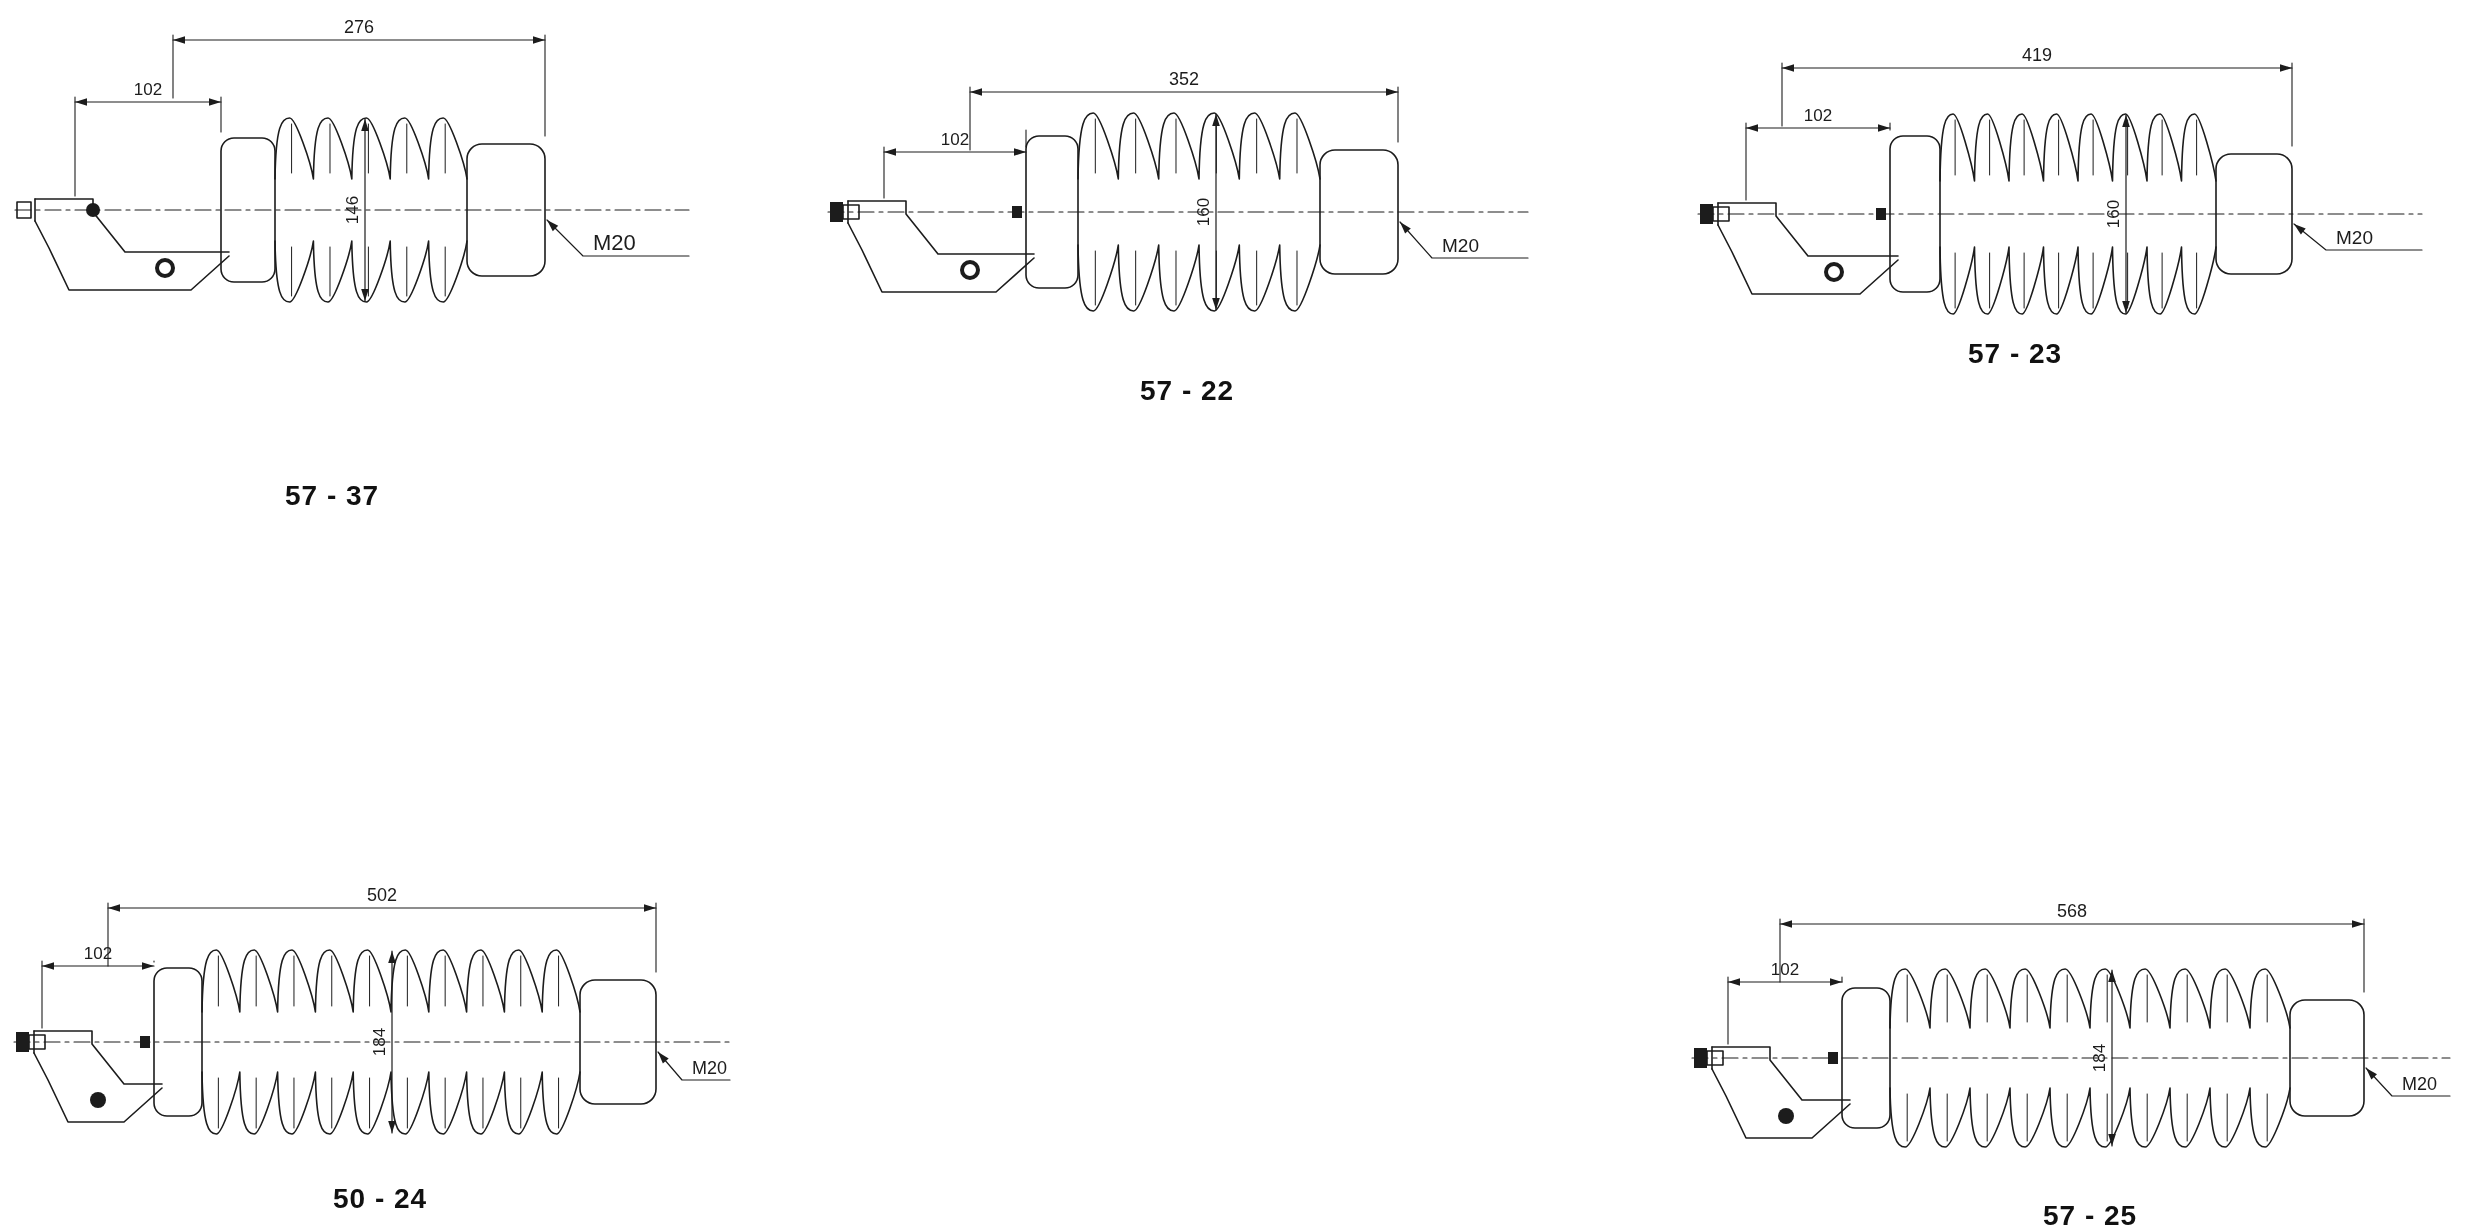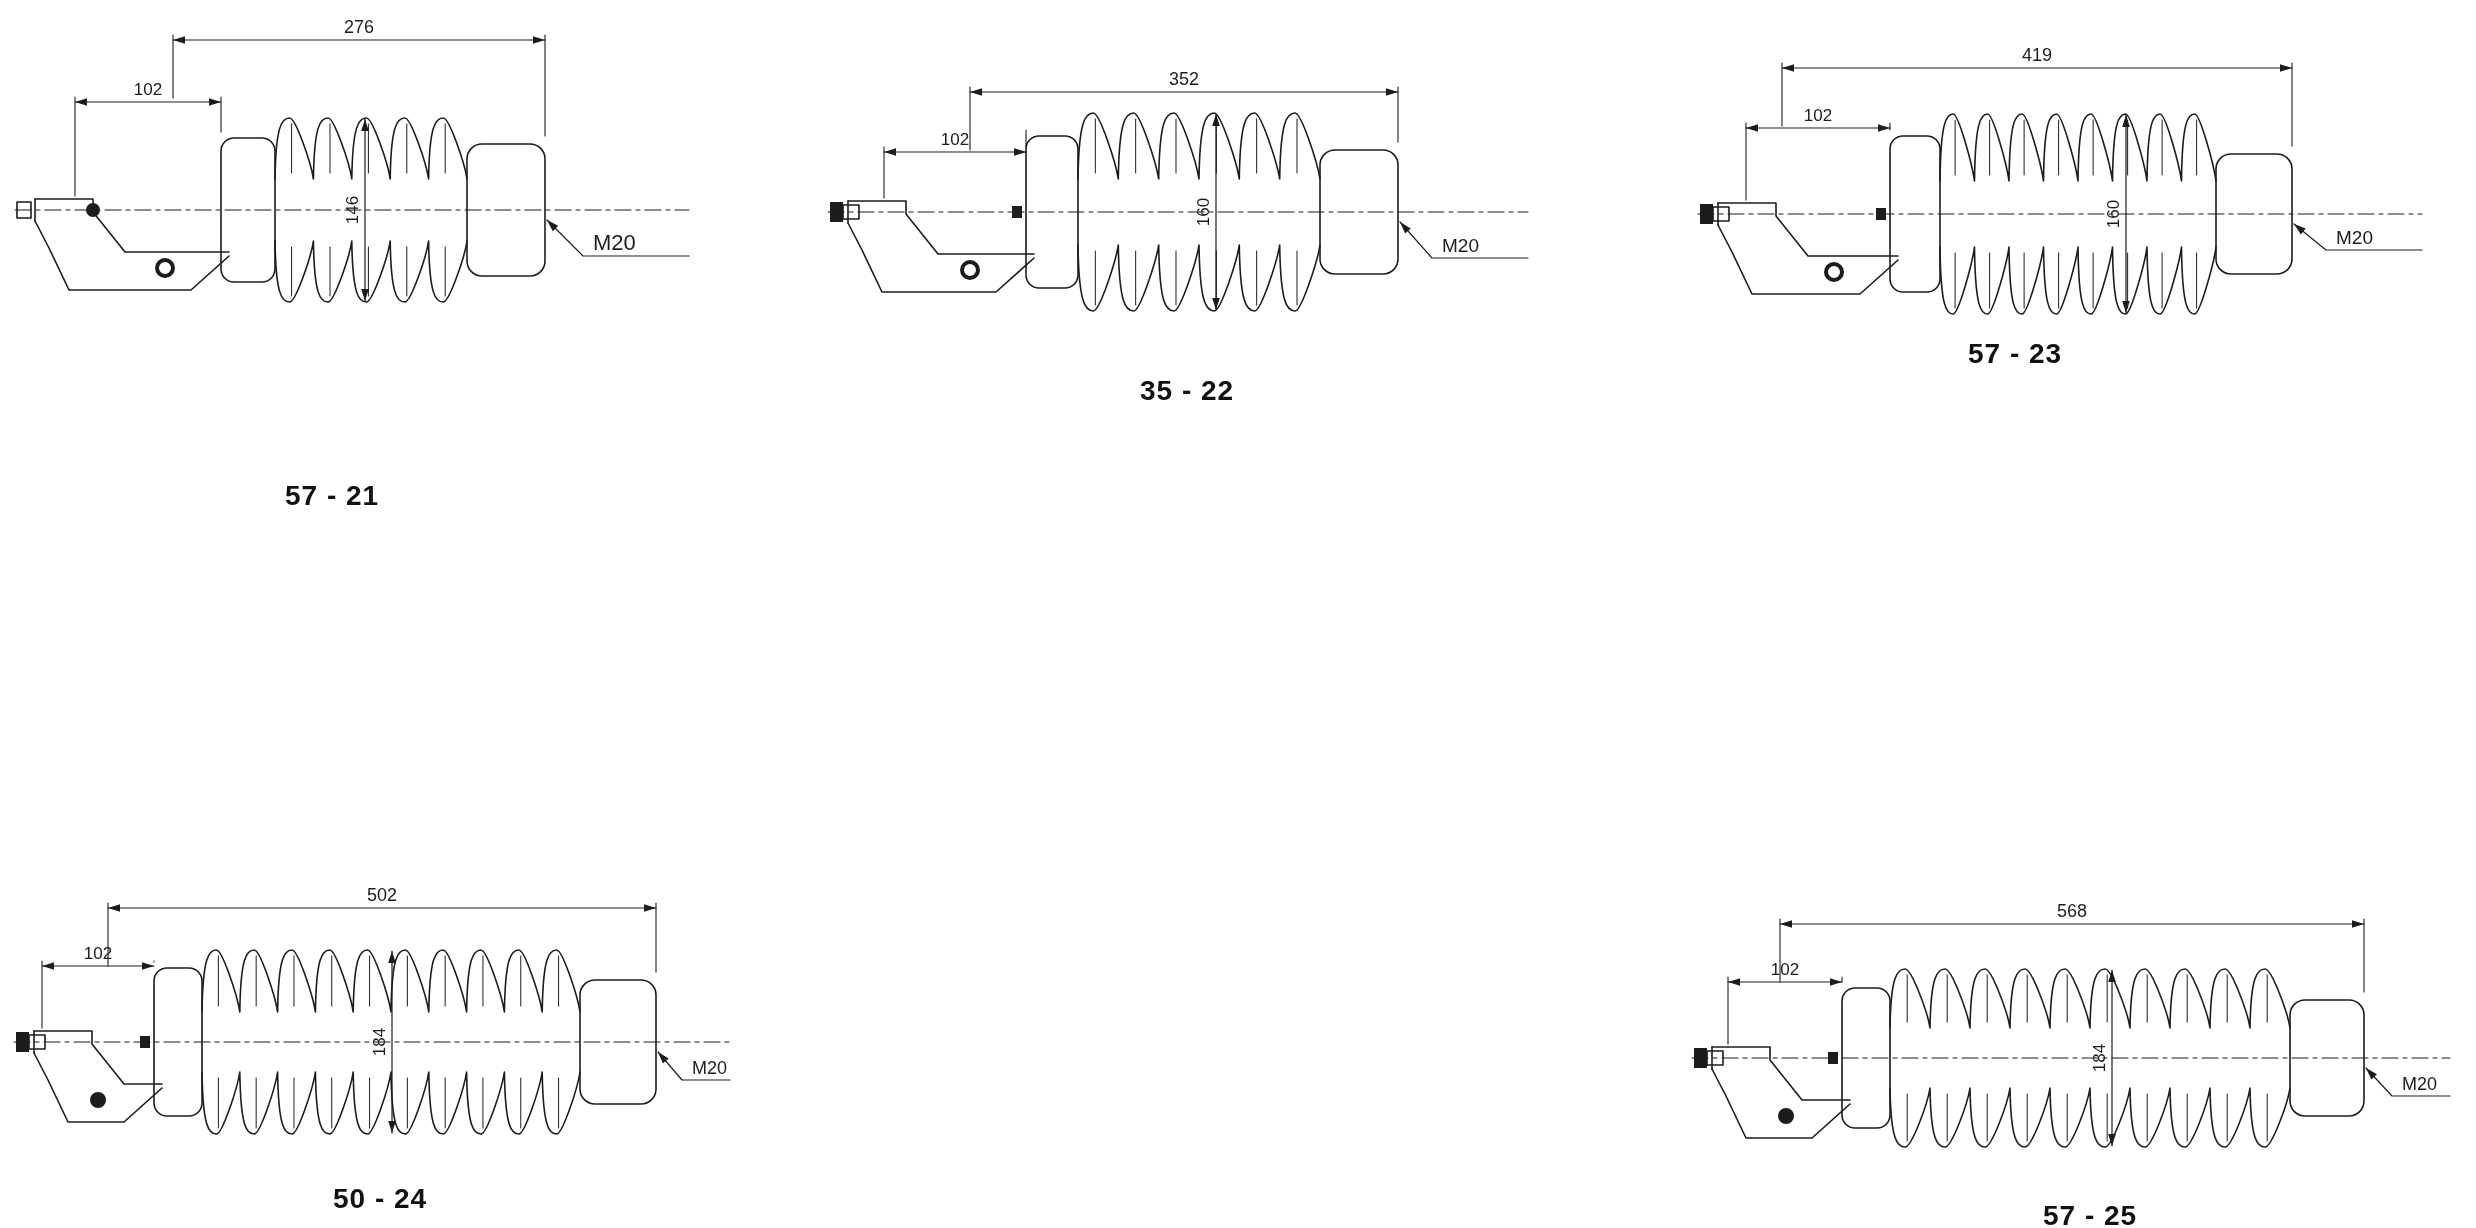--- a/index.html
+++ b/index.html
@@ -287,19 +287,19 @@
           <polygon points="420,68 423.8,80.0 416.2,80.0" fill="#1c1c1c" stroke="none"></polygon>
           <polygon points="420,244 416.2,232.0 423.8,232.0" fill="#1c1c1c" stroke="none"></polygon>
           <text x="413" y="156" text-anchor="middle" font-size="17" fill="#1c1c1c" stroke="none" transform="rotate(-90 413 156)">184</text>
           <path d="M 674 166 L 700 194 L 758 194" stroke-width="1.2"></path>
           <polygon points="674,166 685.0,172.2 679.4,177.4" fill="#1c1c1c" stroke="none"></polygon>
           <text x="710" y="188" font-size="18" fill="#1c1c1c" stroke="none">M20</text>
         </g>
       </svg>
     </div>
 
-  <div class="caption" style="left:285px;top:480px">57 - 21</div>
-  <div class="caption" style="left:1140px;top:375px">35 - 22</div>
+  <div class="caption" style="left:285px;top:480px">57 - 37</div>
+  <div class="caption" style="left:1140px;top:375px">57 - 22</div>
   <div class="caption" style="left:1968px;top:338px">57 - 23</div>
   <div class="caption" style="left:333px;top:1183px">50 - 24</div>
   <div class="caption" style="left:2043px;top:1200px">57 - 25</div>
 
 </div>
 
 </body></html>

